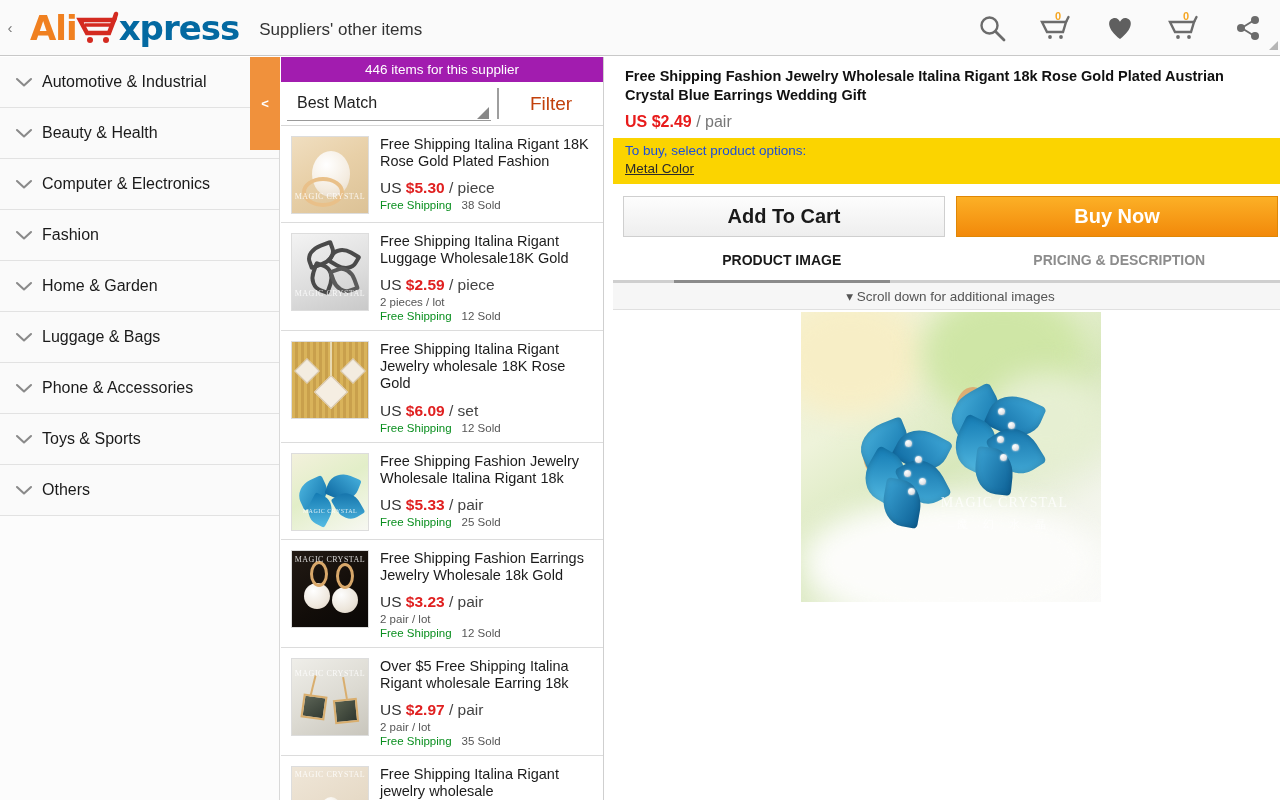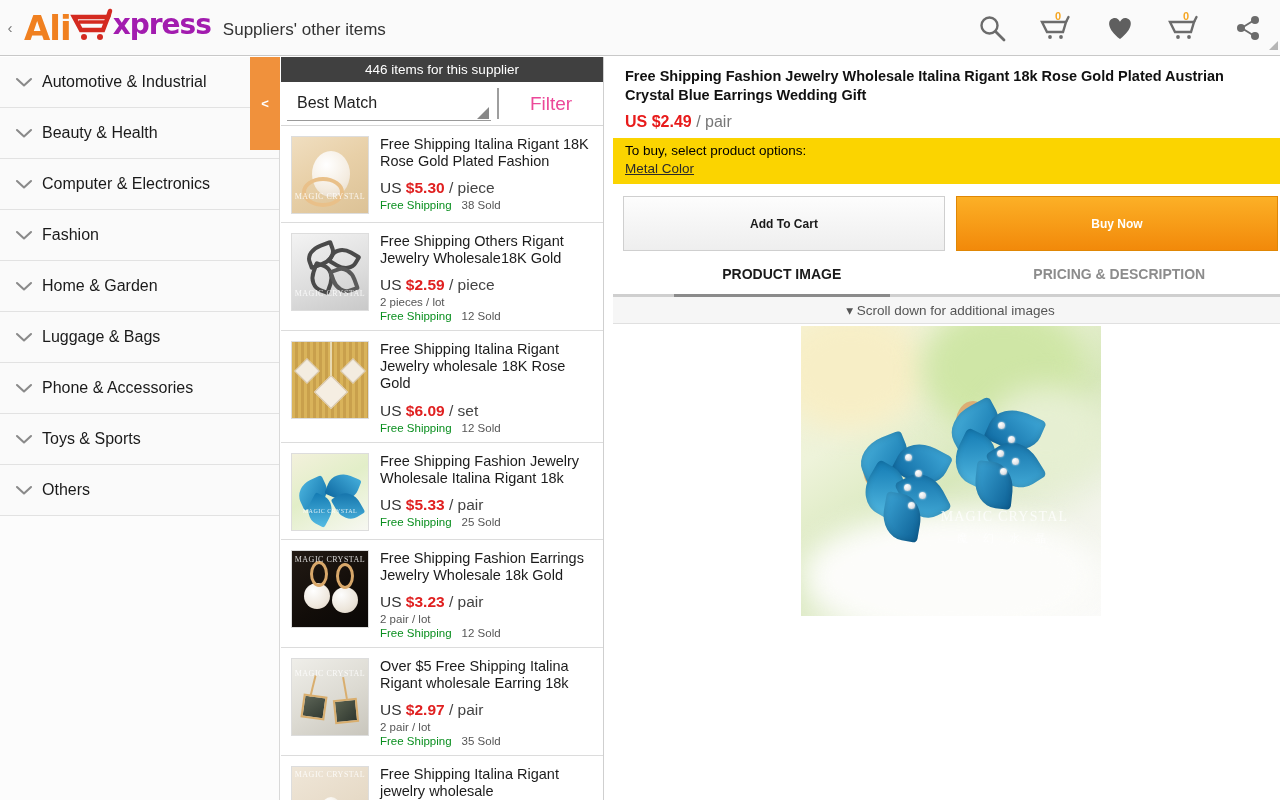--- a/index.html
+++ b/index.html
@@ -15,36 +15,36 @@
   .header {
     position: absolute; left: 0; top: 0; width: 1280px; height: 56px;
     background: #fafafa;
     border-bottom: 1px solid #c8c8c8;
     display: flex; align-items: center;
   }
   .back-chevron {
     width: 16px; margin-left: 2px; text-align: center;
     color: #777; font-size: 15px; line-height: 1;
   }
-  .logo { display: flex; align-items: flex-start; margin-left: 6px; }
+  .logo { display: flex; align-items: center; margin-left: 12px; }
   .logo .ali {
     font-family: "DejaVu Sans", sans-serif;
     font-weight: bold; font-size: 34px; color: #f08020;
     letter-spacing: -1px;
   }
   .logo .cart-glyph {
     position: relative; width: 44px; height: 34px; margin: 0 -1px;
   }
   .logo .xpress {
     font-family: "DejaVu Sans", sans-serif;
-    font-weight: bold; font-size: 28px; color: #a21caf;
+    font-weight: bold; font-size: 34px; color: #0369a1;
     letter-spacing: -1px;
   }
   .header-sub {
-    font-size: 17px; color: #333; margin-left: 12px; align-self: center;
+    font-size: 17px; color: #333; margin-left: 20px; align-self: center;
     padding-top: 4px;
   }
   .header-icons {
     margin-left: auto; display: flex; align-items: center; height: 56px;
   }
   .hicon {
     width: 64px; height: 56px;
     display: flex; align-items: center; justify-content: center;
     position: relative;
   }
@@ -90,21 +90,21 @@
 
   
   .listcol {
     position: absolute; left: 281px; top: 57px;
     width: 323px; height: 743px;
     background: #ffffff;
     border-right: 1px solid #cfcfcf;
     overflow: hidden;
   }
   .list-count-bar {
-    height: 25px; background: #404040; color: #ffffff;
+    height: 25px; background: #a21caf; color: #ffffff;
     font-size: 13.5px; display: flex; align-items: center;
     justify-content: center;
   }
   .sort-row {
     height: 44px; display: flex; align-items: stretch;
     background: #ffffff; border-bottom: 1px solid #d6d6d6;
   }
   .sort-select {
     flex: 1; position: relative; display: flex; align-items: center;
     padding-left: 10px; margin: 4px 6px 4px 6px;
@@ -113,21 +113,21 @@
   }
   .sort-caret {
     position: absolute; right: 2px; bottom: 1px;
     width: 0; height: 0;
     border-left: 12px solid transparent;
     border-bottom: 12px solid #888;
   }
   .sort-divider { width: 2px; background: #9e9e9e; margin: 6px 0; }
   .filter-btn {
     width: 104px; display: flex; align-items: center; justify-content: center;
-    color: #ec4899; font-size: 19px;
+    color: #c2410c; font-size: 19px;
   }
   .list-scroll { height: 674px; overflow: hidden; }
   .prod-row {
     display: flex; padding: 10px 8px 8px 10px;
     border-bottom: 1px solid #dcdcdc; background: #ffffff;
   }
   .prod-thumb {
     width: 78px; height: 78px; flex: 0 0 78px;
     border: 1px solid #ddd; overflow: hidden; position: relative;
   }
@@ -160,30 +160,30 @@
     font-size: 14.5px; font-weight: bold; color: #111; line-height: 1.32;
   }
   .detail-price {
     padding: 6px 12px 7px 12px; font-size: 16px;
   }
   .detail-price .amt { color: #e81b1b; font-weight: bold; }
   .detail-price .unit { color: #777; }
   .opts-bar {
     background: #fbd400; padding: 5px 12px 7px 12px;
   }
-  .opts-text { font-size: 13.5px; color: #000000; }
+  .opts-text { font-size: 13.5px; color: #1d4ed8; }
   .opts-link {
     display: inline-block; margin-top: 3px;
     font-size: 13.5px; color: #2a2a2a; text-decoration: underline;
   }
   .btn-row { display: flex; padding: 12px 10px 10px 10px; gap: 11px; }
   .btn {
-    flex: 1; height: 55px; display: flex;
+    flex: 1; height: 41px; display: flex;
     align-items: center; justify-content: center;
-    font-size: 12px; font-weight: bold;
+    font-size: 20px; font-weight: bold;
   }
   .btn-cart {
     background: linear-gradient(#fdfdfd, #eeeeee);
     border: 1px solid #cfcfcf; color: #1a1a1a;
   }
   .btn-buy {
     background: linear-gradient(#fcb026, #f2890a);
     border: 1px solid #e08705; color: #ffffff;
   }
   .tabs {
@@ -424,21 +424,21 @@
         <div class="prod-row">
           <div class="prod-thumb">
             <div style="position:absolute;inset:0;background:linear-gradient(160deg,#f3f3f3,#dcdcdc 60%,#c9c9c9);"></div>
             <div style="position:absolute;left:14px;top:10px;width:30px;height:22px;border:4px solid #4a4a4a;border-radius:60% 10% 60% 10%;transform:rotate(-20deg);"></div>
             <div style="position:absolute;left:38px;top:14px;width:28px;height:22px;border:4px solid #4a4a4a;border-radius:60% 10% 60% 10%;transform:rotate(30deg);"></div>
             <div style="position:absolute;left:16px;top:32px;width:28px;height:24px;border:4px solid #4a4a4a;border-radius:60% 10% 60% 10%;transform:rotate(-70deg);"></div>
             <div style="position:absolute;left:38px;top:34px;width:28px;height:24px;border:4px solid #5a5a5a;border-radius:60% 10% 60% 10%;transform:rotate(70deg);"></div>
             <div class="wm">MAGIC CRYSTAL</div>
           </div>
           <div class="prod-info">
-            <div class="prod-title">Free Shipping Others Rigant Jewelry Wholesale18K Gold</div>
+            <div class="prod-title">Free Shipping Italina Rigant Luggage Wholesale18K Gold</div>
             <div class="prod-price"><span>US</span> <span class="amt">$2.59</span> <span class="unit">/ piece</span></div>
             <div class="prod-lot">2 pieces / lot</div>
             <div class="prod-meta"><span class="ship">Free Shipping</span><span class="sold">12 Sold</span></div>
           </div>
         </div>
         <div class="prod-row">
           <div class="prod-thumb">
             <div style="position:absolute;inset:0;background:repeating-linear-gradient(90deg,#d9b35a 0 3px,#c9a04c 3px 6px);"></div>
             <div style="position:absolute;left:6px;top:20px;width:18px;height:18px;background:#f3ece0;transform:rotate(45deg);border:1px solid #d8c8ae;"></div>
             <div style="position:absolute;left:52px;top:20px;width:18px;height:18px;background:#f3ece0;transform:rotate(45deg);border:1px solid #d8c8ae;"></div>

